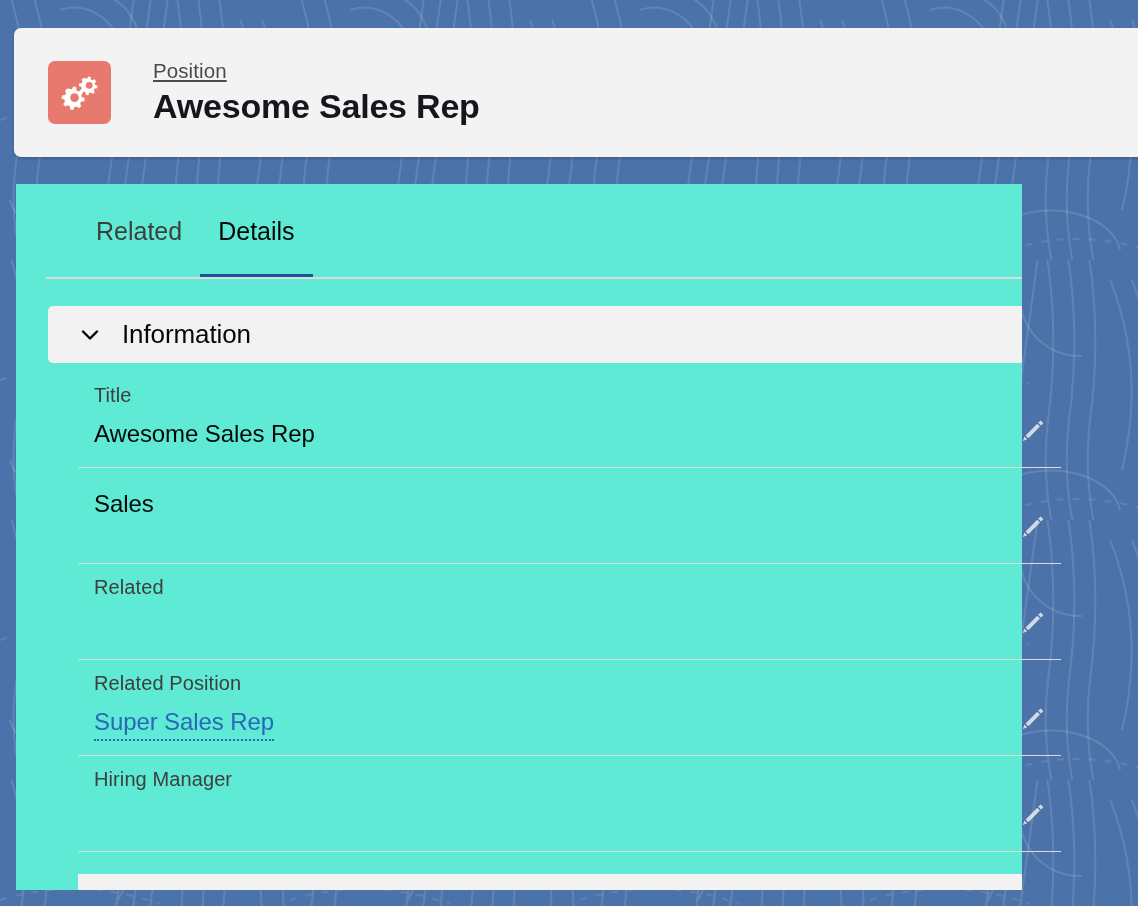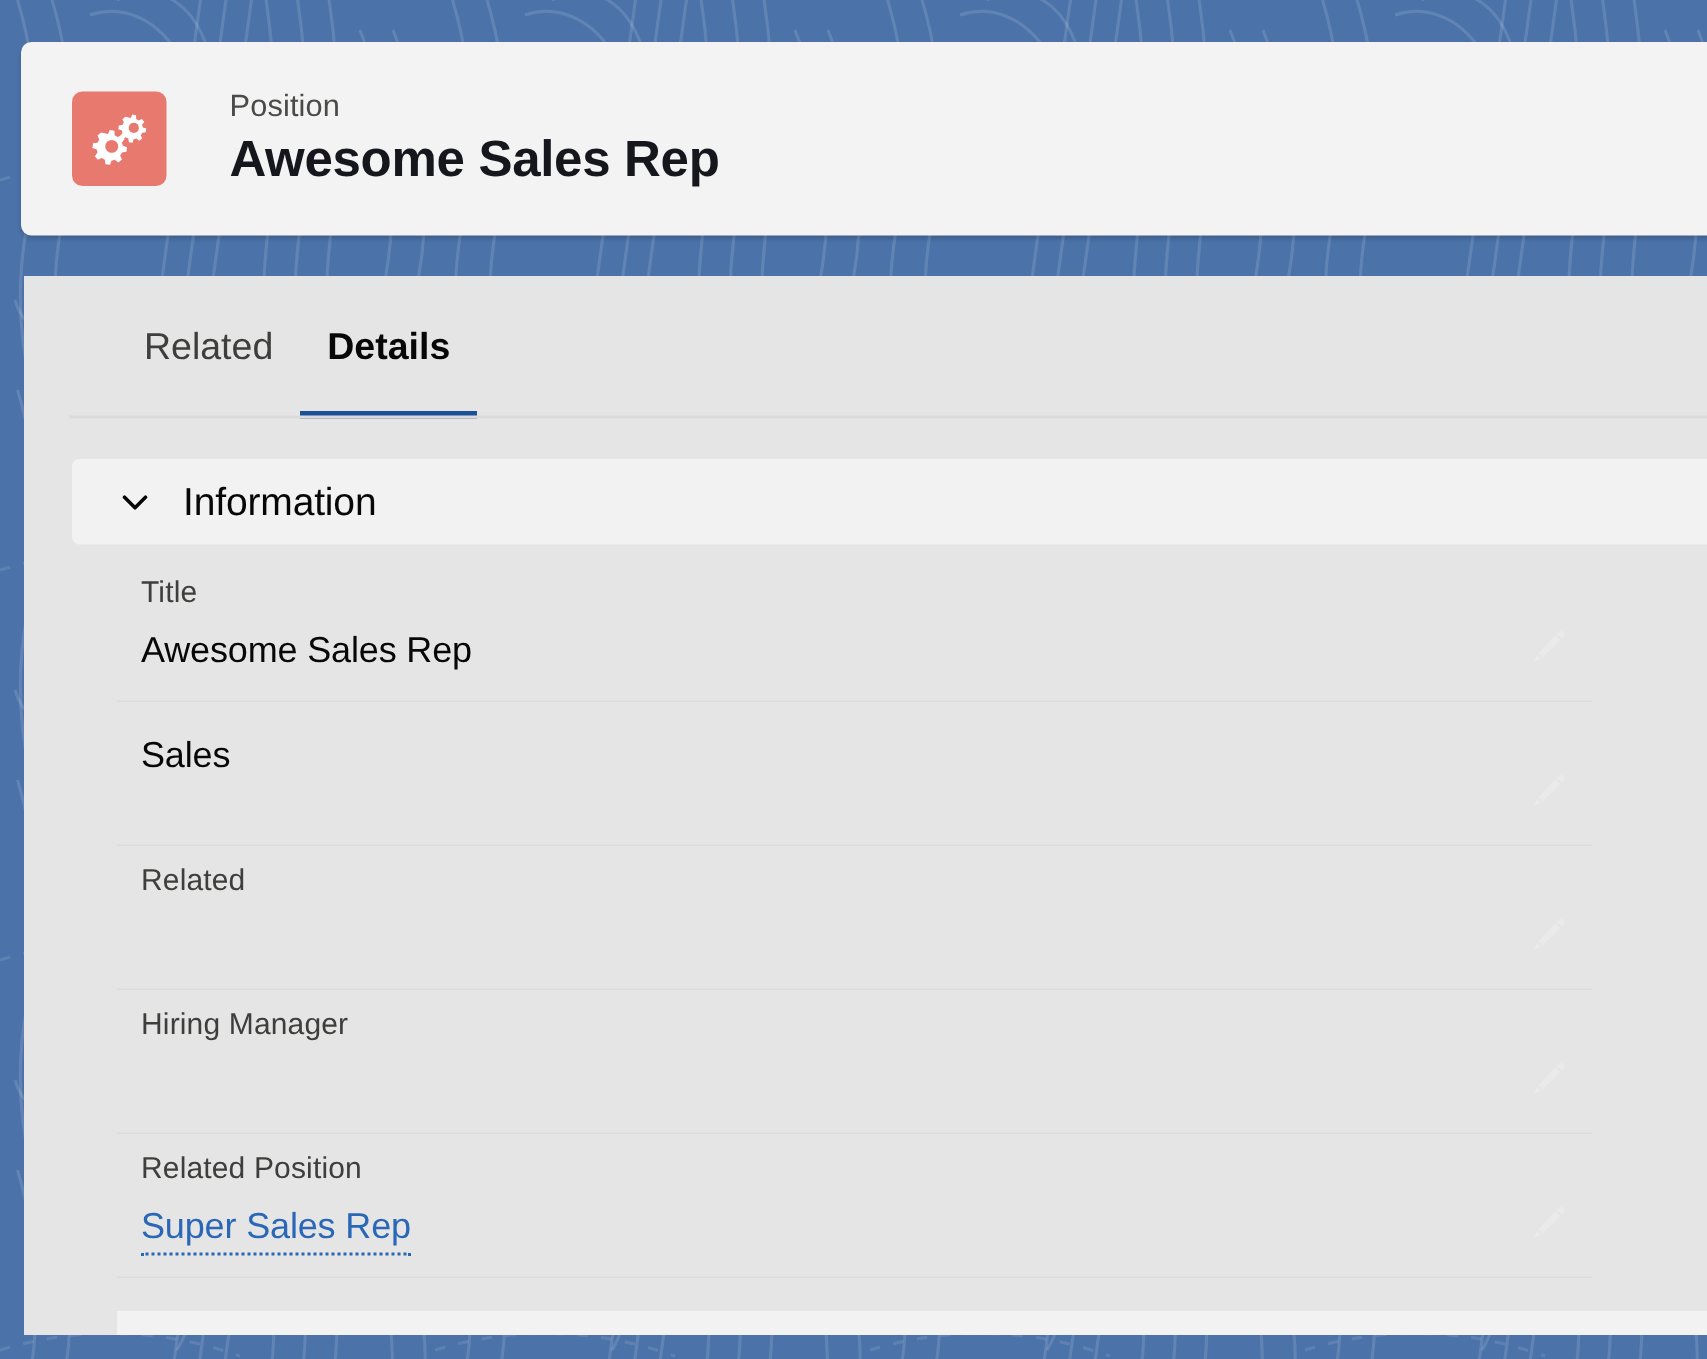--- a/index.html
+++ b/index.html
@@ -43,36 +43,37 @@
     flex:0 0 auto;
     display:flex; align-items:center; justify-content:center;
   }
   #record-icon svg { display:block; }
   #header-text { margin-left:42px; }
   #record-type {
     font-size:20.5px;
     color:#4a4a48;
     line-height:1.22;
     letter-spacing:0.1px;
+    text-decoration:underline;
   }
   #record-title {
     font-size:34px;
     font-weight:bold;
     color:#16161d;
     line-height:1.22;
     letter-spacing:-0.2px;
     margin-top:3px;
   }
 
   
   #main-panel {
     position:absolute;
     left:16px; top:184px;
-    width:1122px; height:706px;
-    background:#e5e5e5;
+    width:1006px; height:706px;
+    background:#5eead4;
   }
 
   
   #tabs {
     position:relative;
     height:95px;
     padding-left:62px;
     display:flex;
     align-items:center;
   }
@@ -80,21 +81,21 @@
     font-size:25px;
     color:#3e3e3c;
     padding:0 18px;
     height:100%;
     display:flex;
     align-items:center;
     cursor:pointer;
     position:relative;
   }
   .tab.active {
-    font-weight:bold;
+    font-weight:normal;
     color:#080707;
   }
   .tab.active::after {
     content:"";
     position:absolute;
     left:0; right:0; bottom:0;
     height:5px;
     background:#1b5297;
   }
   #tab-divider {
@@ -290,43 +291,43 @@
           <g fill="#ececec">
             <path d="M22.6 4.4 L25.4 7.2 L23.0 9.6 L20.2 6.8 Z"></path>
             <path d="M19.2 7.8 L22.0 10.6 L10.4 22.2 L7.6 19.4 Z"></path>
             <path d="M6.6 20.6 L9.2 23.2 L4.8 25.0 Z"></path>
           </g>
         </svg>
       </span>
     </div>
 
     <div class="field-row">
+      <div class="field-label">Related Position</div>
+      <div><span class="field-value link">Super Sales Rep</span></div>
+      <span class="edit-btn">
+        <svg width="30" height="30" viewBox="0 0 30 30">
+          <g fill="#ececec">
+            <path d="M22.6 4.4 L25.4 7.2 L23.0 9.6 L20.2 6.8 Z"></path>
+            <path d="M19.2 7.8 L22.0 10.6 L10.4 22.2 L7.6 19.4 Z"></path>
+            <path d="M6.6 20.6 L9.2 23.2 L4.8 25.0 Z"></path>
+          </g>
+        </svg>
+      </span>
+    </div>
+
+    <div class="field-row">
       <div class="field-label">Hiring Manager</div>
       <div class="field-value empty"></div>
       <span class="edit-btn">
         <svg width="30" height="30" viewBox="0 0 30 30">
           <g fill="#ececec">
             <path d="M22.6 4.4 L25.4 7.2 L23.0 9.6 L20.2 6.8 Z"></path>
             <path d="M19.2 7.8 L22.0 10.6 L10.4 22.2 L7.6 19.4 Z"></path>
             <path d="M6.6 20.6 L9.2 23.2 L4.8 25.0 Z"></path>
           </g>
         </svg>
       </span>
     </div>
 
-    <div class="field-row">
-      <div class="field-label">Related Position</div>
-      <div><span class="field-value link">Super Sales Rep</span></div>
-      <span class="edit-btn">
-        <svg width="30" height="30" viewBox="0 0 30 30">
-          <g fill="#ececec">
-            <path d="M22.6 4.4 L25.4 7.2 L23.0 9.6 L20.2 6.8 Z"></path>
-            <path d="M19.2 7.8 L22.0 10.6 L10.4 22.2 L7.6 19.4 Z"></path>
-            <path d="M6.6 20.6 L9.2 23.2 L4.8 25.0 Z"></path>
-          </g>
-        </svg>
-      </span>
-    </div>
-
   </div>
 
   <div id="bottom-strip"></div>
 </div>
 
 </body></html>

